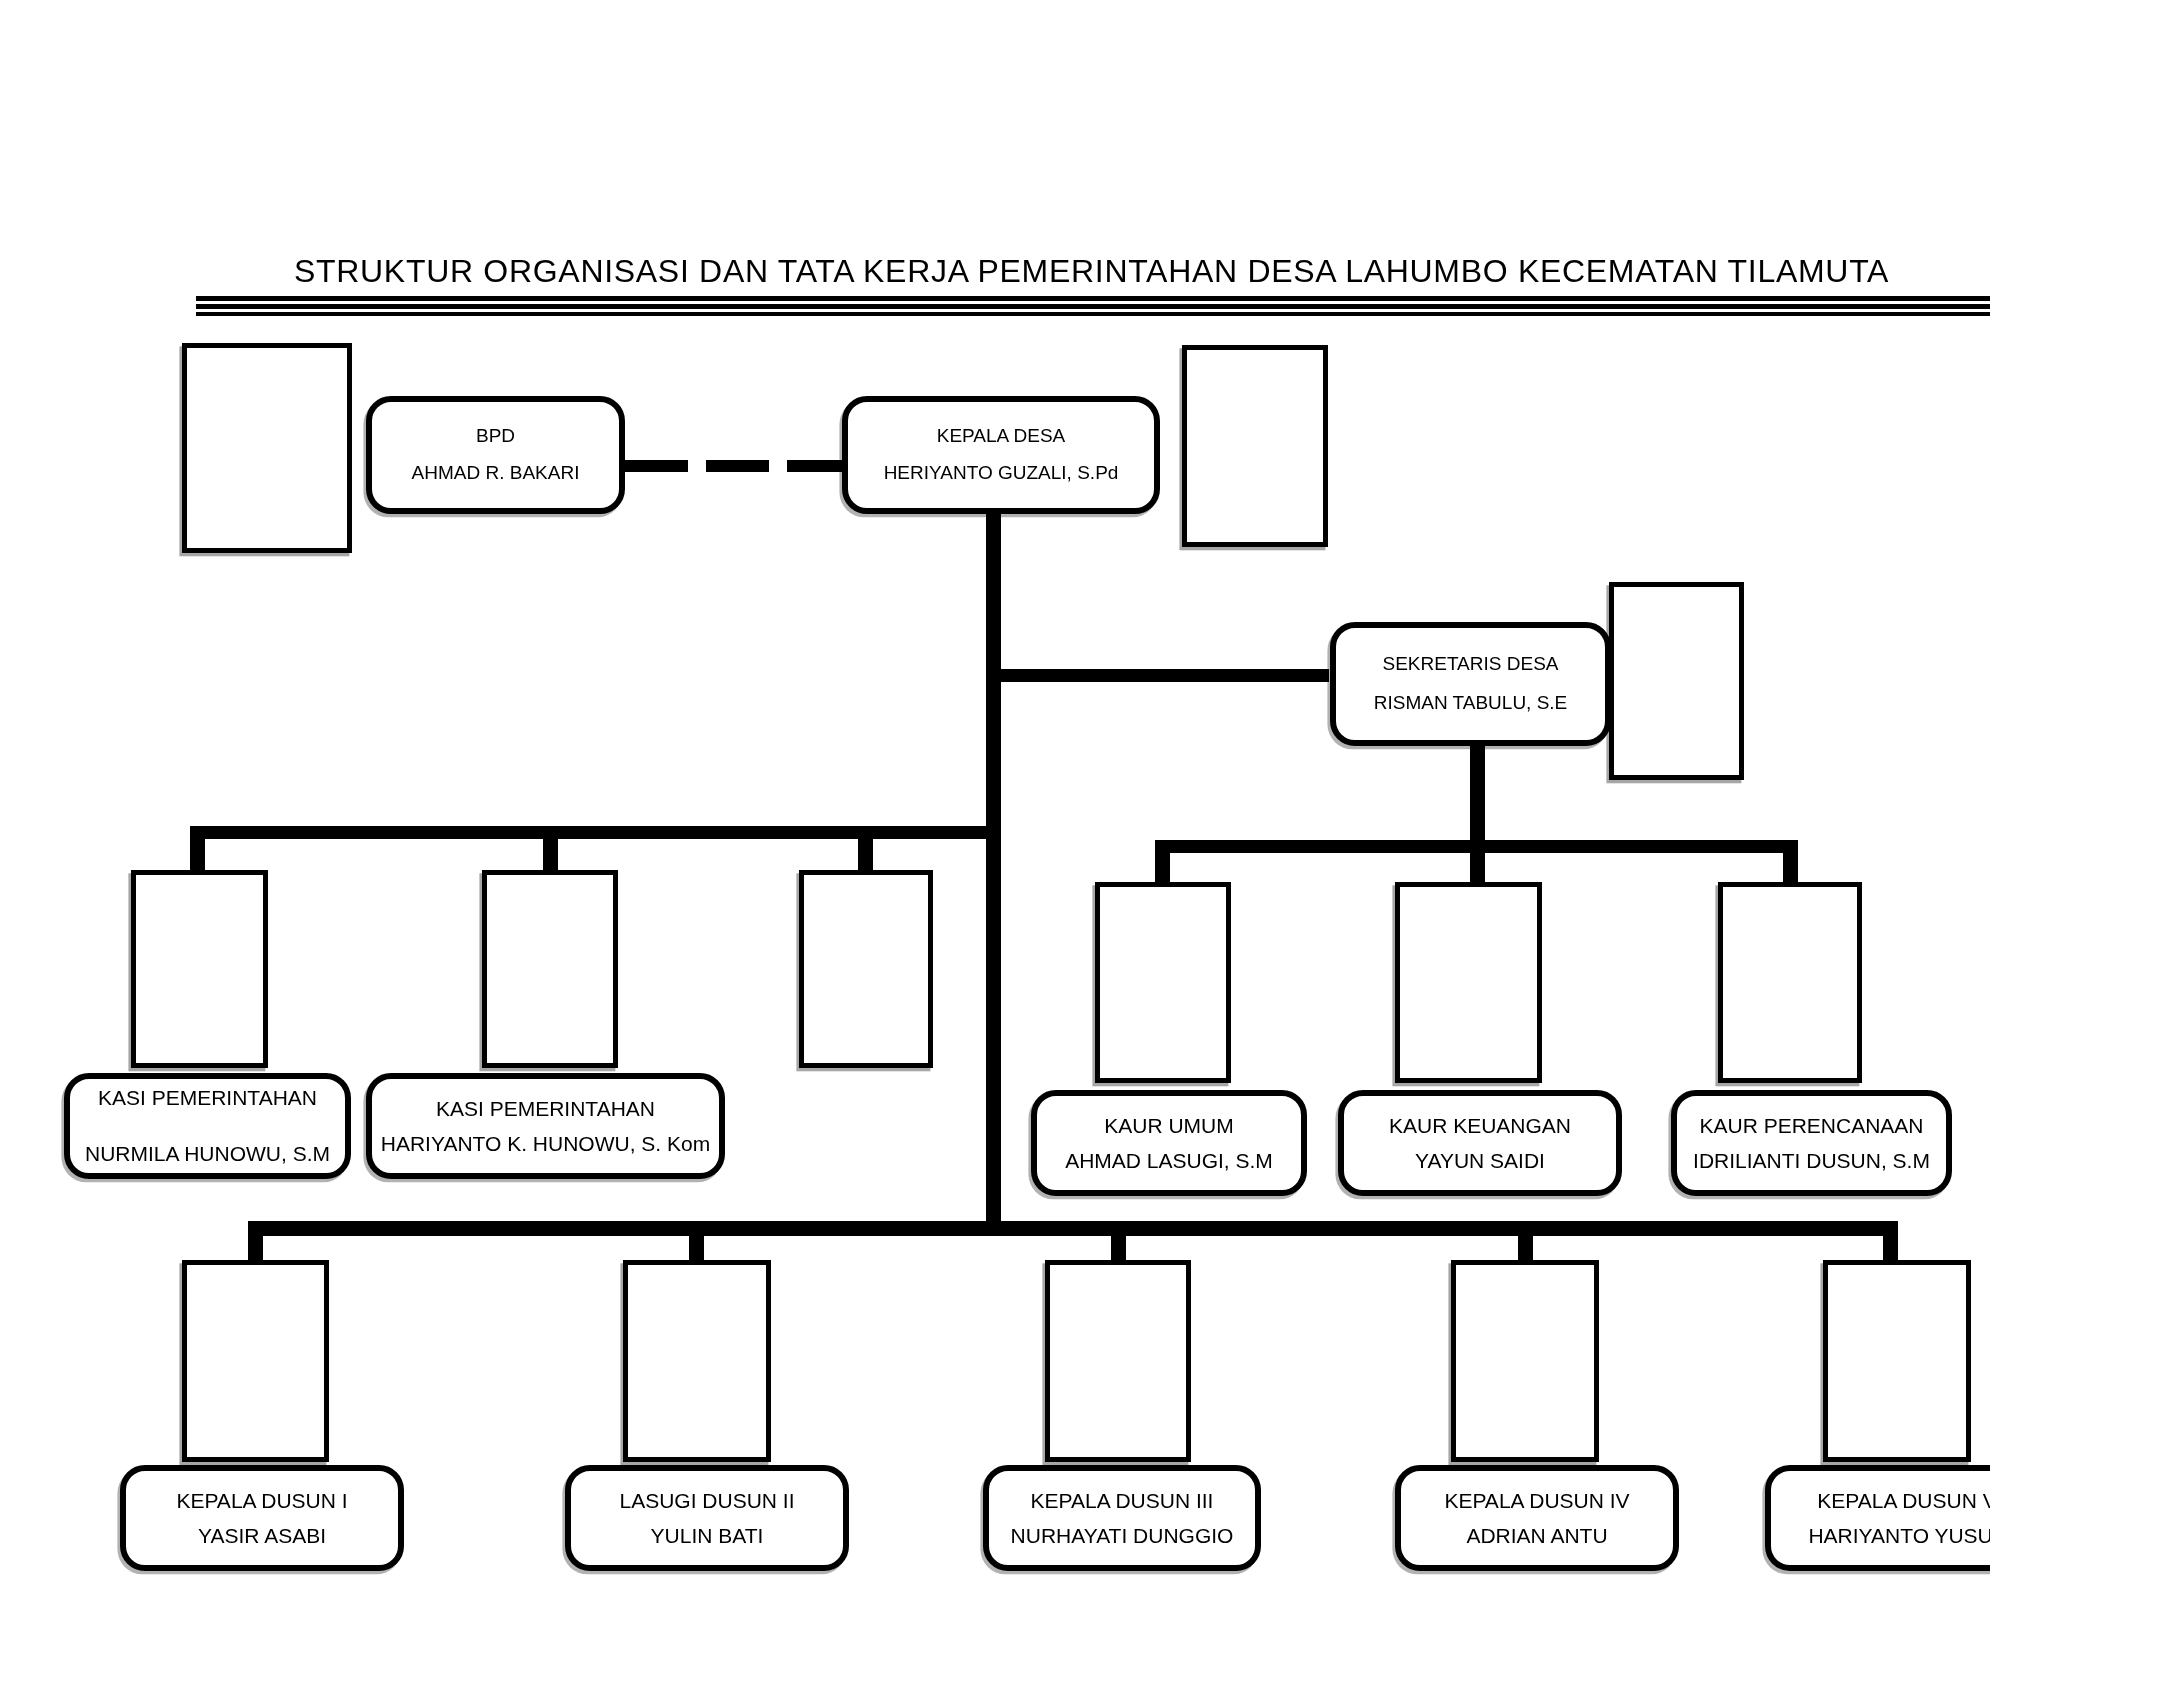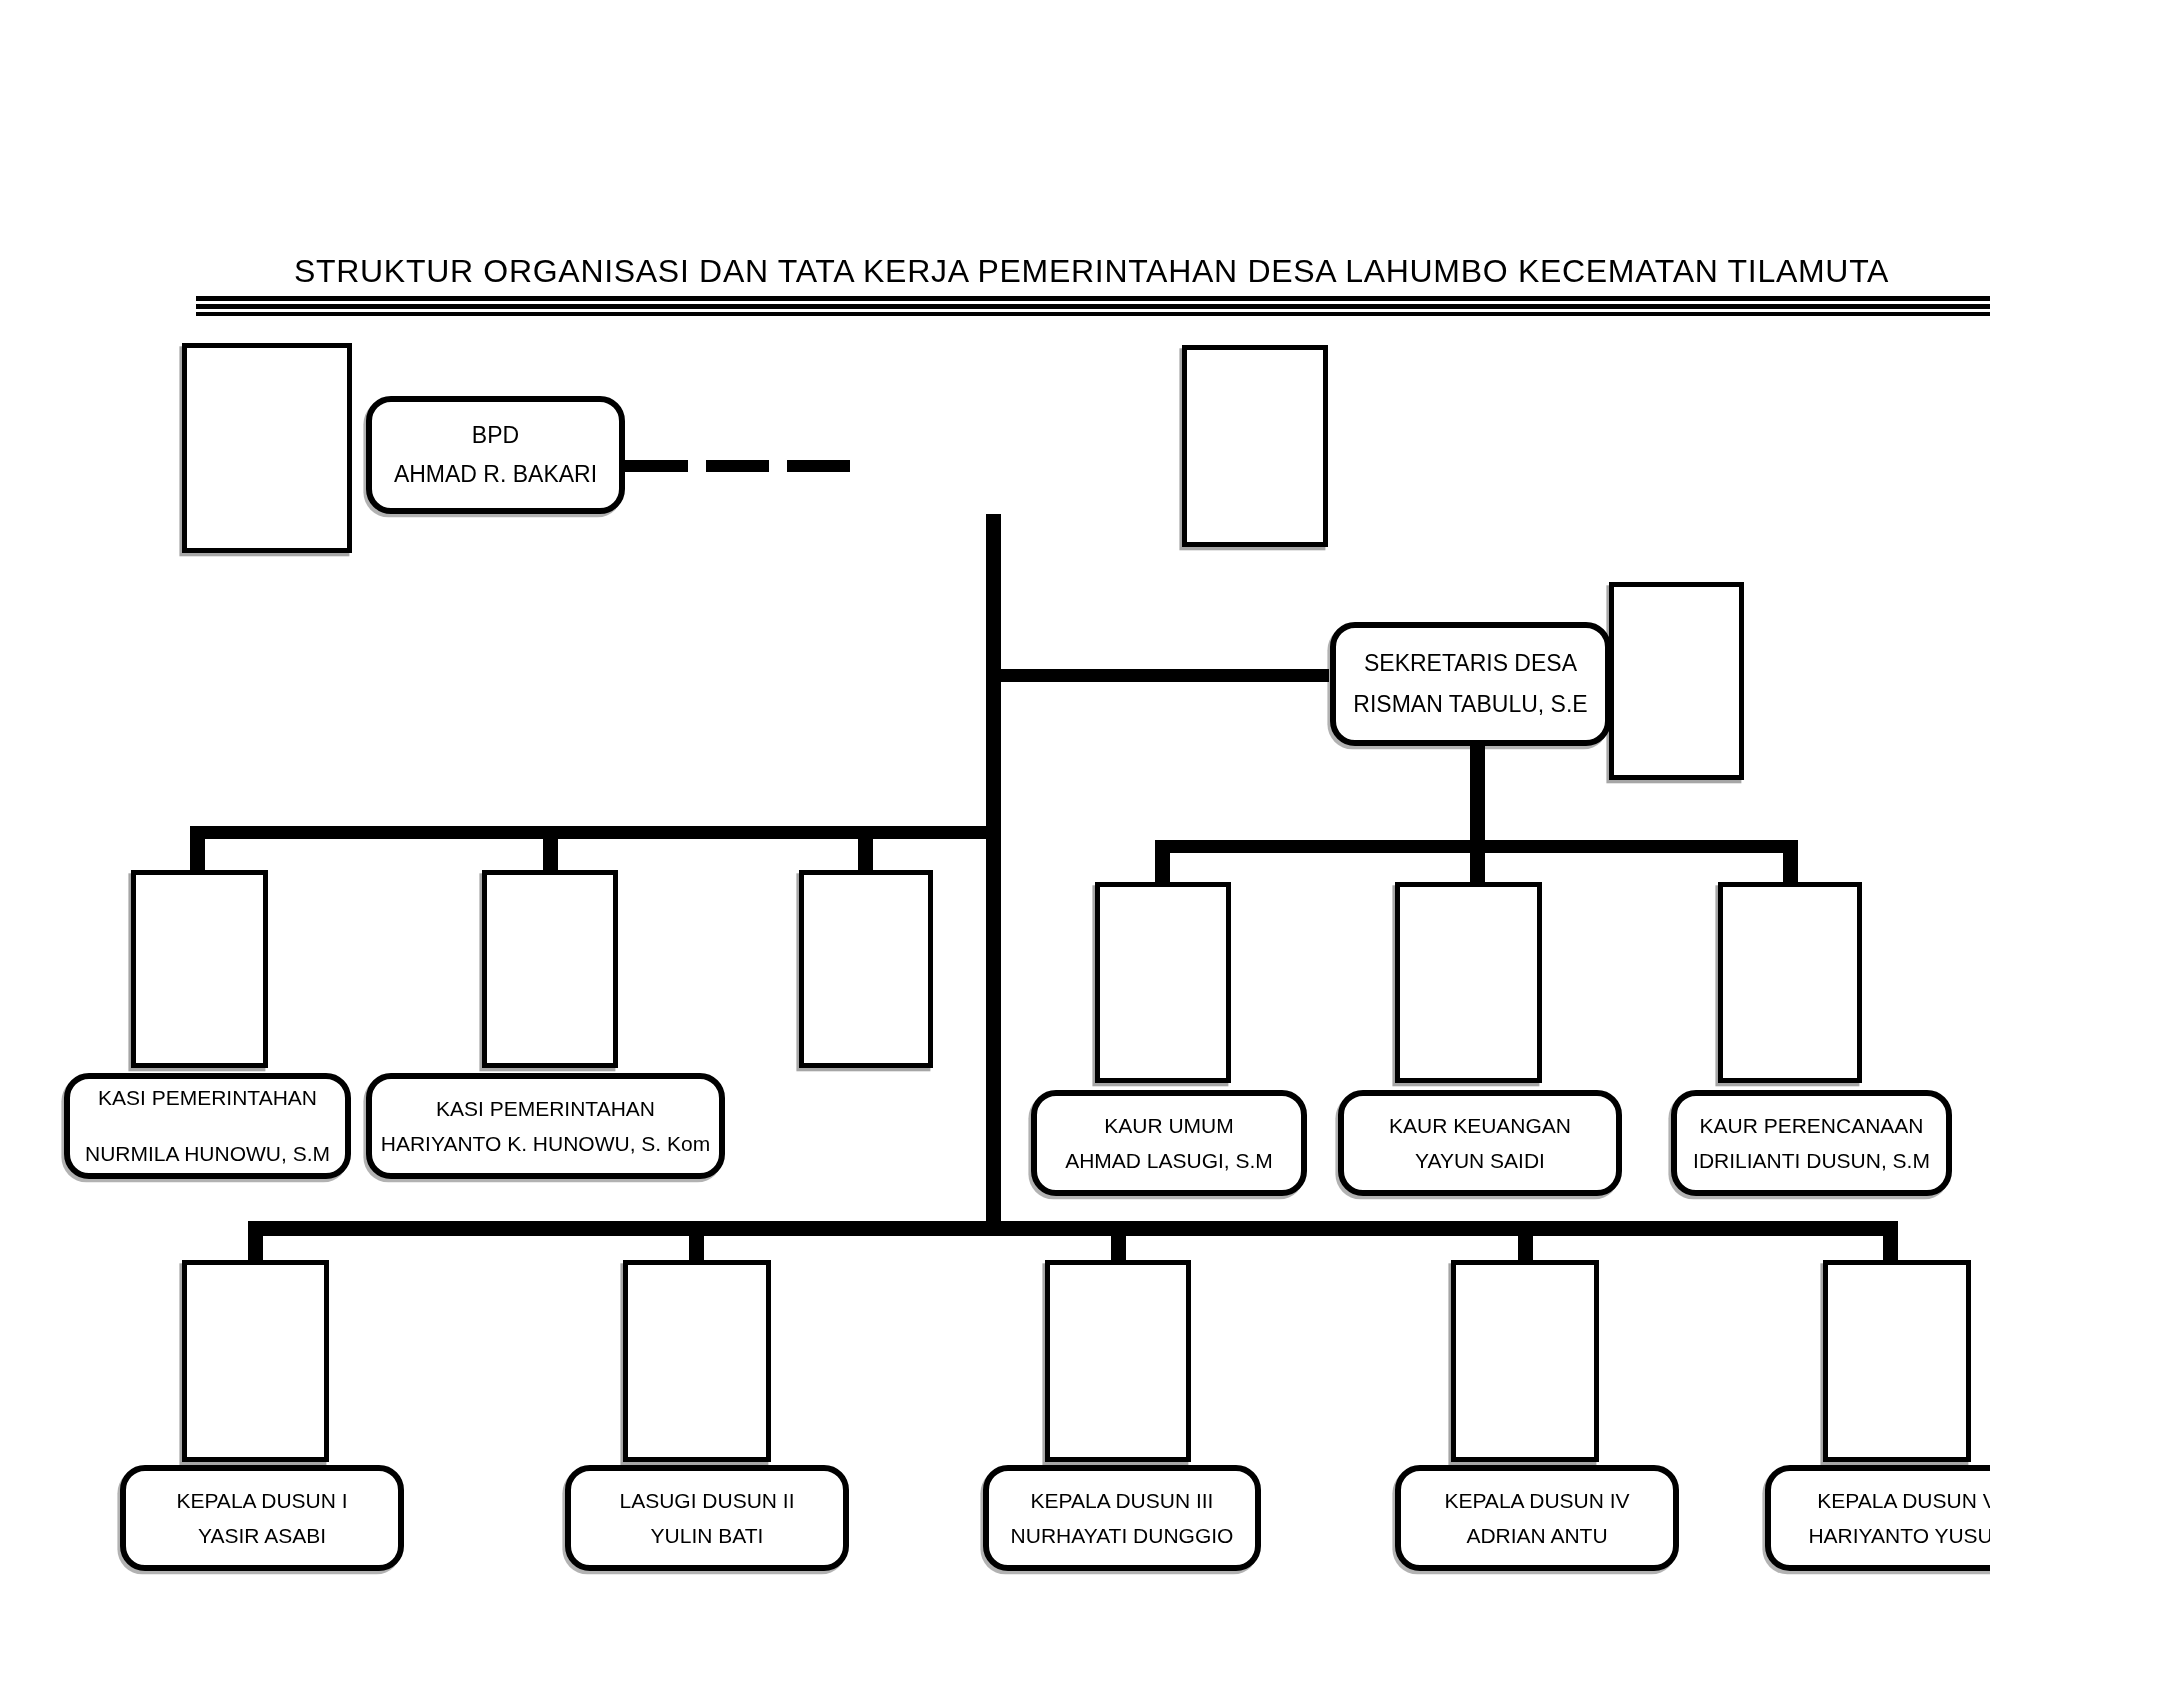--- a/index.html
+++ b/index.html
@@ -36,21 +36,21 @@
     border-radius:25px;
     background:#fff;
     box-shadow:-2.6px 3.3px 0 rgba(0,0,0,0.3);
     display:flex;flex-direction:column;
     justify-content:space-evenly;align-items:center;
     text-align:center;
     padding:6.6px 4px;
     font-size:21px;
     white-space:nowrap;
   }
-  .rbox.big{font-size:23px;}
+  .rbox.big{font-size:19px;}
   .rbox .role,.rbox .name{line-height:1.1;}
 </style>
 </head>
 <body>
 
 <div id="page">
 
   <div class="title">STRUKTUR ORGANISASI DAN TATA KERJA PEMERINTAHAN DESA LAHUMBO KECEMATAN TILAMUTA</div>
   <div class="rule-bar" style="top:296px;height:5.3px;"></div>
   <div class="rule-bar" style="top:304px;height:4.6px;"></div>
@@ -93,20 +93,24 @@
   <div class="rect" style="left:623px;top:1260px;width:148px;height:202px;"></div>
   <div class="rect" style="left:1045px;top:1260px;width:146px;height:202px;"></div>
   <div class="rect" style="left:1451px;top:1260px;width:148px;height:202px;"></div>
   <div class="rect" style="left:1823px;top:1260px;width:148px;height:202px;"></div>
 
   <div class="rbox big" style="left:366px;top:396px;width:259px;height:118px;">
     <div class="role">BPD</div>
     <div class="name">AHMAD R. BAKARI</div>
   </div>
 
+  <div class="rbox big" style="left:842px;top:396px;width:318px;height:118px;">
+    <div class="role">KEPALA DESA</div>
+    <div class="name">HERIYANTO GUZALI, S.Pd</div>
+  </div>
 
   <div class="rbox big" style="left:1330px;top:622px;width:281px;height:124px;">
     <div class="role">SEKRETARIS DESA</div>
     <div class="name">RISMAN TABULU, S.E</div>
   </div>
 
   <div class="rbox" style="left:64px;top:1073px;width:287px;height:106px;gap:32px;">
     <div class="role">KASI PEMERINTAHAN</div>
     <div class="name">NURMILA HUNOWU, S.M</div>
   </div>

